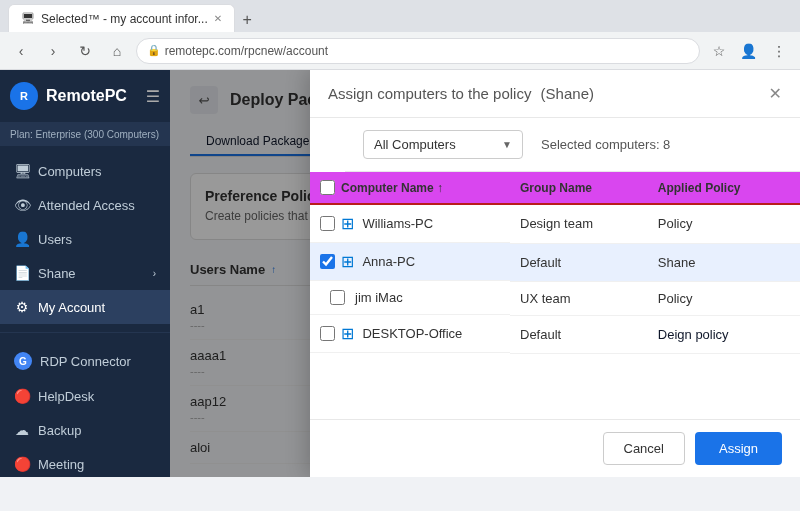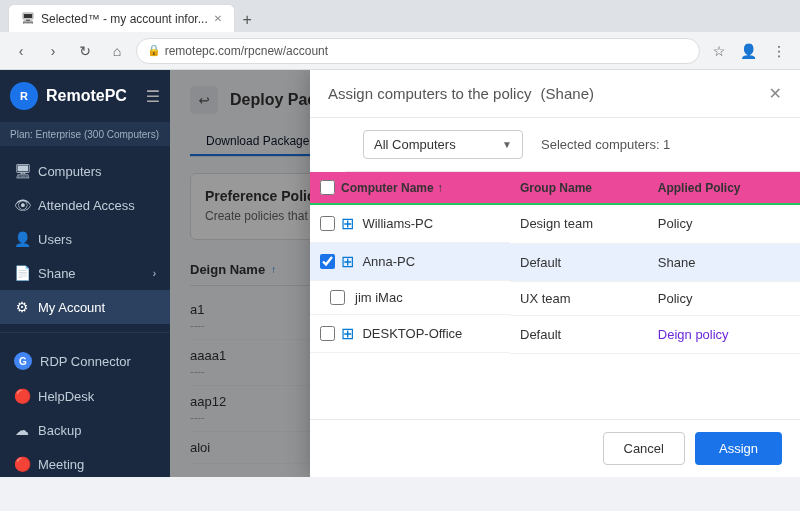--- a/index.html
+++ b/index.html
@@ -62,30 +62,30 @@
     .modal-toolbar { display: flex; align-items: center; gap: 10px; padding: 12px 18px; border-bottom: 1px solid #e8e8e8; margin-left: 35px; }
     .dropdown-select { display: flex; align-items: center; gap: 6px; background: #fff; border: 1px solid #ccc; border-radius: 4px; padding: 6px 10px; font-size: 13px; color: #333; cursor: pointer; min-width: 160px; }
     .dropdown-arrow { margin-left: auto; color: #666; font-size: 10px; }
     .selected-count { font-size: 13px; color: #555; margin-left: 8px; white-space: nowrap; }
     .search-box { display: flex; align-items: center; background: #fff; border: 1px solid #ccc; border-radius: 4px; padding: 5px 8px; gap: 6px; margin-left: auto; min-width: 130px; }
     .search-box input { border: none; outline: none; font-size: 13px; width: 100px; }
     .search-icon { color: #888; font-size: 13px; }
 
     
     .computer-table { width: 100%; border-collapse: collapse; }
-    .computer-table th { text-align: left; padding: 8px 10px; font-size: 12px; font-weight: 600; color: #333; border-bottom: 2px solid #22c55e; background: #ec4899; }
+    .computer-table th { text-align: left; padding: 8px 10px; font-size: 12px; font-weight: 600; color: #333; border-bottom: 2px solid #b91c1c; background: #d946ef; }
     .computer-table td { padding: 9px 10px; font-size: 13px; color: #333; border-bottom: 1px solid #f0f0f0; vertical-align: middle; }
     .computer-table tr.selected-row { background: #e8f0fe; }
     .check-cell { width: 32px; }
     .checkbox { width: 15px; height: 15px; cursor: pointer; accent-color: #1a73e8; }
     .computer-name-cell { display: flex; align-items: center; gap: 8px; }
     .os-icon { font-size: 16px; }
     .windows-icon { color: #0078d4; }
     .apple-icon { color: #888; }
-    .applied-policy-link { color: #6d28d9; cursor: pointer; text-decoration: none; }
+    .applied-policy-link { color: #0f172a; cursor: pointer; text-decoration: none; }
     .th-checkbox { width: 15px; height: 15px; accent-color: #1a73e8; cursor: pointer; }
 
     
     .modal-footer { display: flex; justify-content: flex-end; gap: 10px; padding: 12px 18px; border-top: 1px solid #e8e8e8; margin-top: auto; }
     .cancel-btn { background: #fff; border: 1px solid #ccc; border-radius: 4px; padding: 8px 20px; font-size: 13px; cursor: pointer; color: #333; }
     .assign-btn { background: #1a73e8; border: none; border-radius: 4px; padding: 8px 24px; font-size: 13px; cursor: pointer; color: #fff; font-weight: 500; }
 
     
     .logo-circle { width: 28px; height: 28px; border-radius: 50%; background: #1a73e8; display: flex; align-items: center; justify-content: center; font-size: 11px; color: #fff; font-weight: bold; flex-shrink: 0; }
     .header-checkbox-cell { display: flex; align-items: center; gap: 6px; }
@@ -187,21 +187,21 @@
       </div>
       <div class="download-tabs">
         <div class="download-tab active">Download Package</div>
         <div class="download-tab">Dow...</div>
       </div>
       <div class="policy-section">
         <div class="policy-section-title">Preference Policy</div>
         <p>Create policies that define applica... the computers or via custom deplo...</p>
       </div>
       <div class="policy-list-header">
-        <span>Deign Name </span>
+        <span>Users Name </span>
         <span class="sort-icon">↑</span>
       </div>
       <div>
         <div class="policy-item">
           <div class="policy-item-name">a1</div>
           <div class="policy-item-sub">----</div>
         </div>
         <div class="policy-item">
           <div class="policy-item-name">aaaa1</div>
           <div class="policy-item-sub">----</div>
@@ -224,21 +224,21 @@
             <span>Assign computers to the policy</span>
             <span style="margin-left:5px;">(Shane)</span>
           </span>
           <button class="modal-close">✕</button>
         </div>
         <div class="modal-toolbar">
           <div class="dropdown-select">
             <span>All Computers</span>
             <span class="dropdown-arrow">▼</span>
           </div>
-          <span class="selected-count">Selected computers: 1</span>
+          <span class="selected-count">Selected computers: 8</span>
         </div>
         <div style="flex:1; overflow-y:auto;">
           <table class="computer-table">
             <thead>
               <tr>
                 <th class="check-cell">
                   <div class="header-checkbox-cell">
                     <input type="checkbox" class="th-checkbox" style="">
                     <span style="display:flex;align-items:center;gap:4px;">
                       <span>Computer Name ↑</span>

